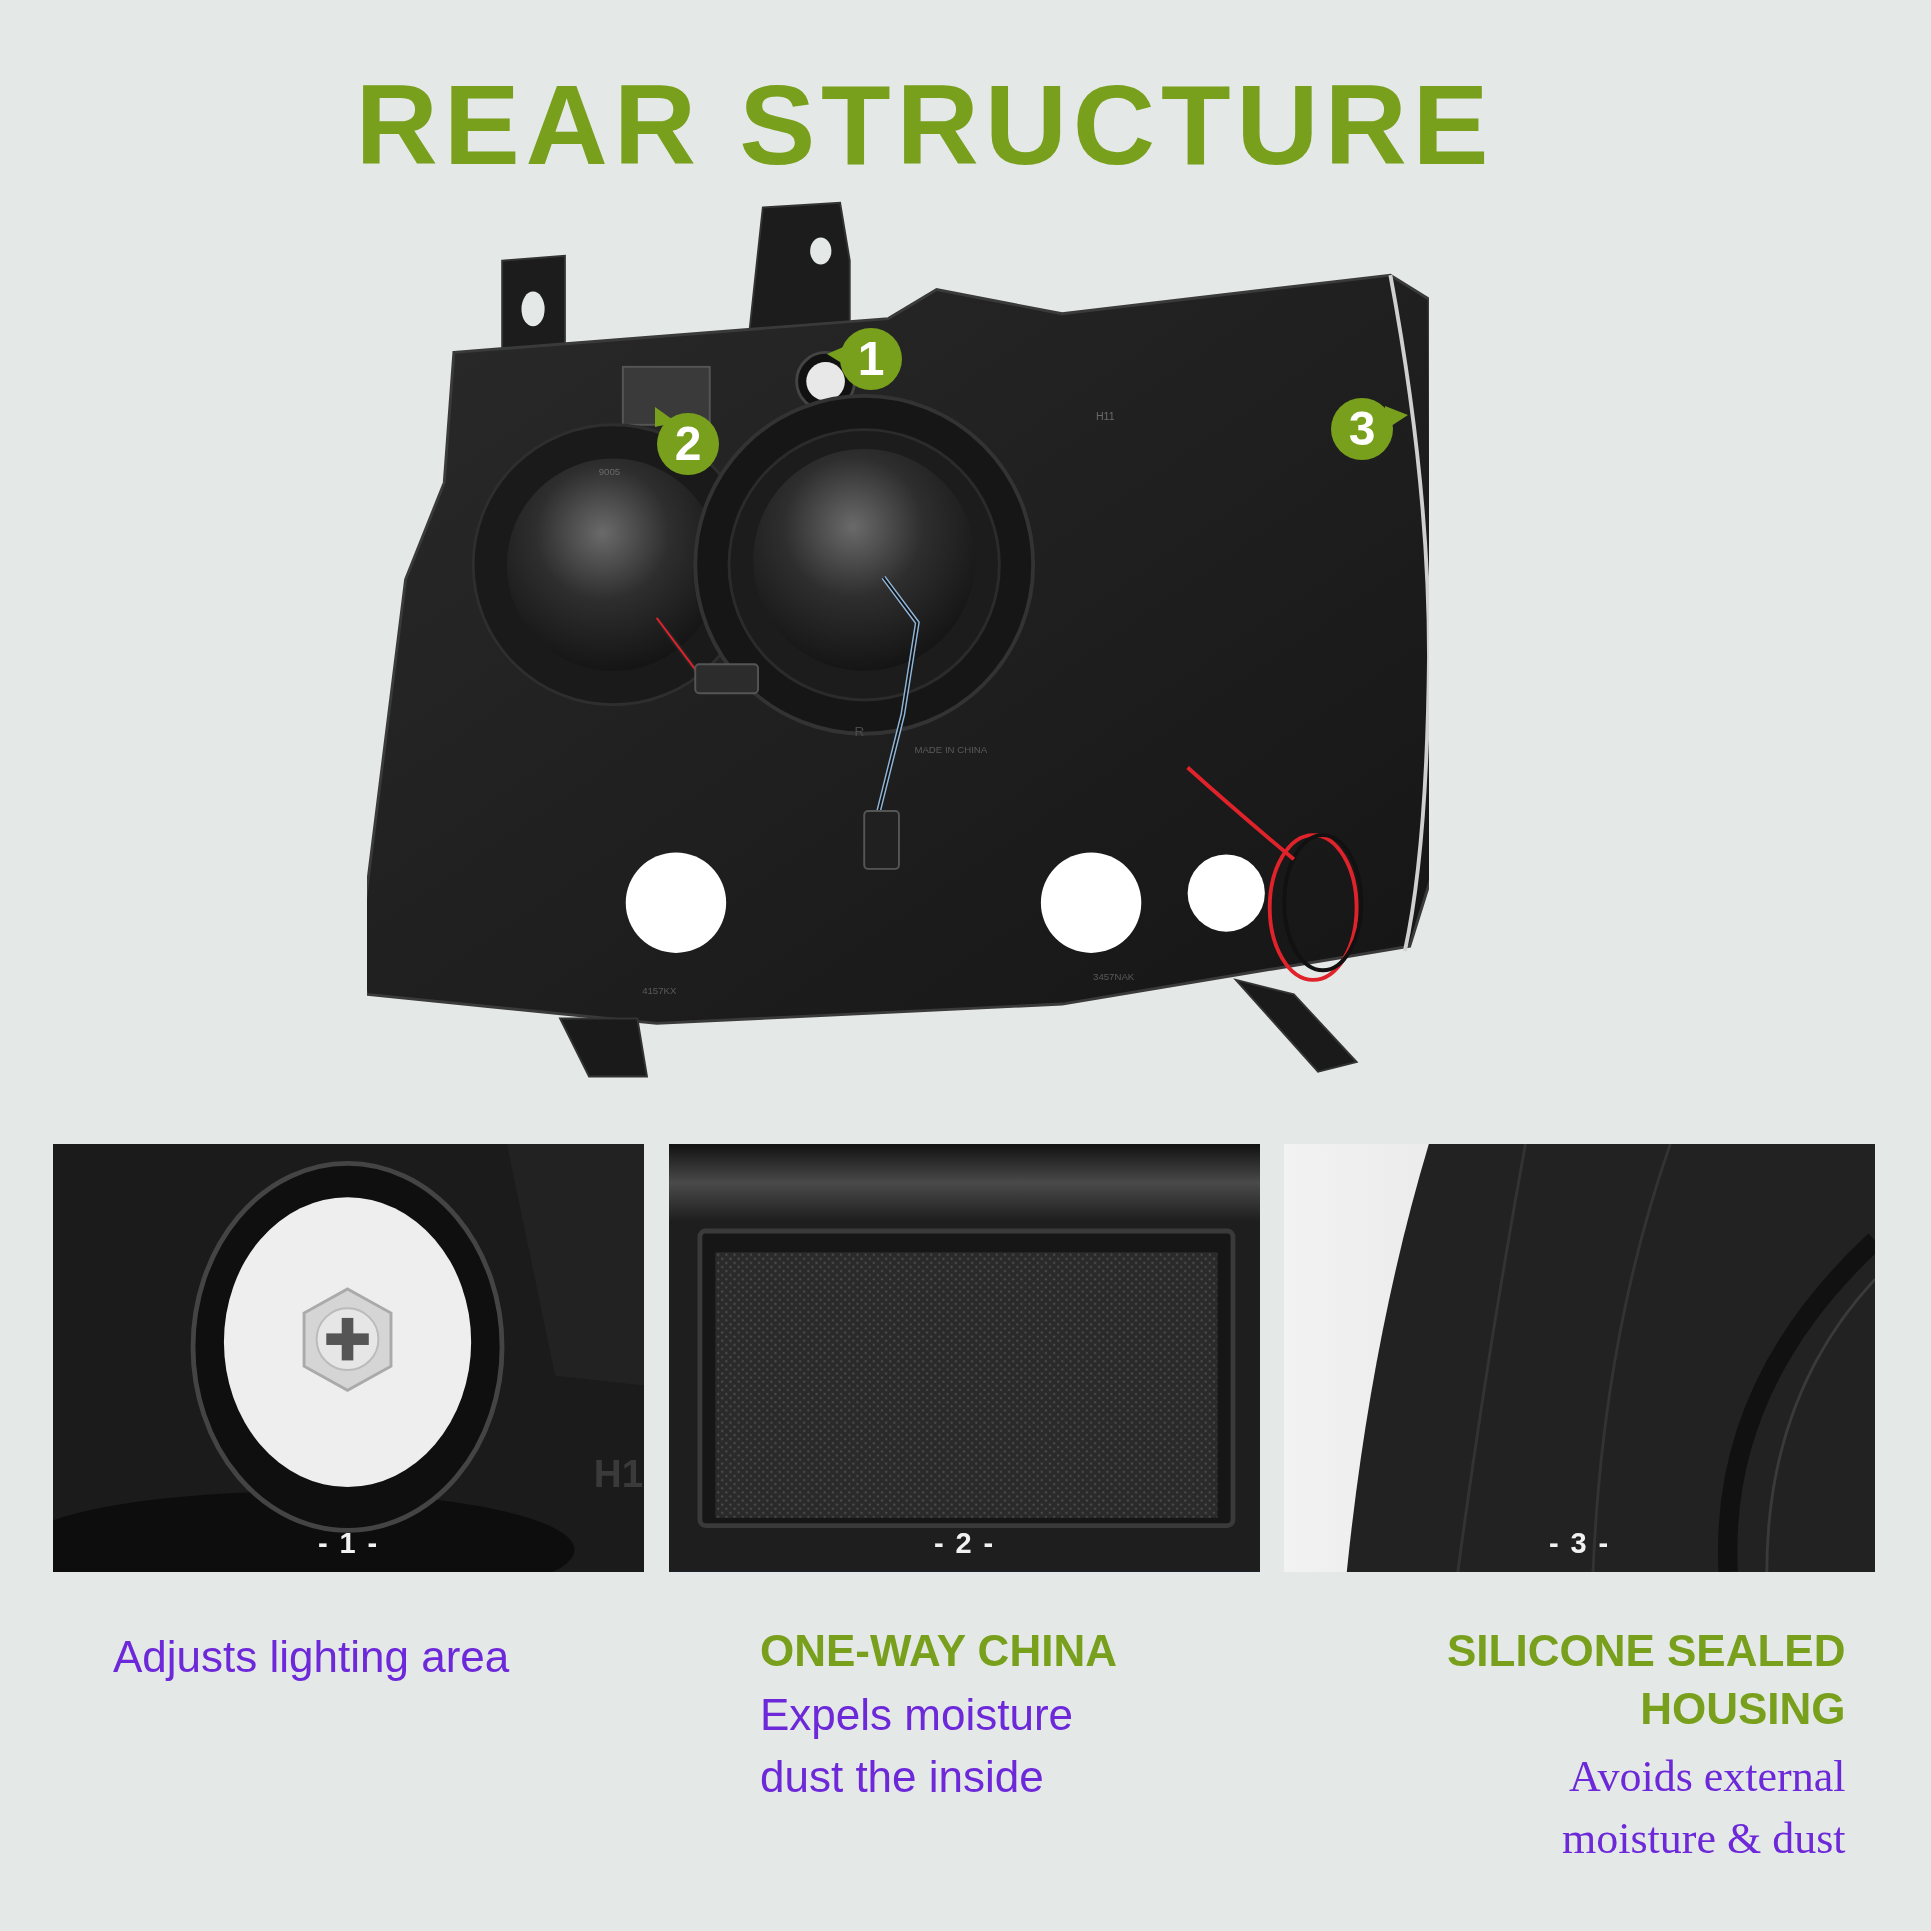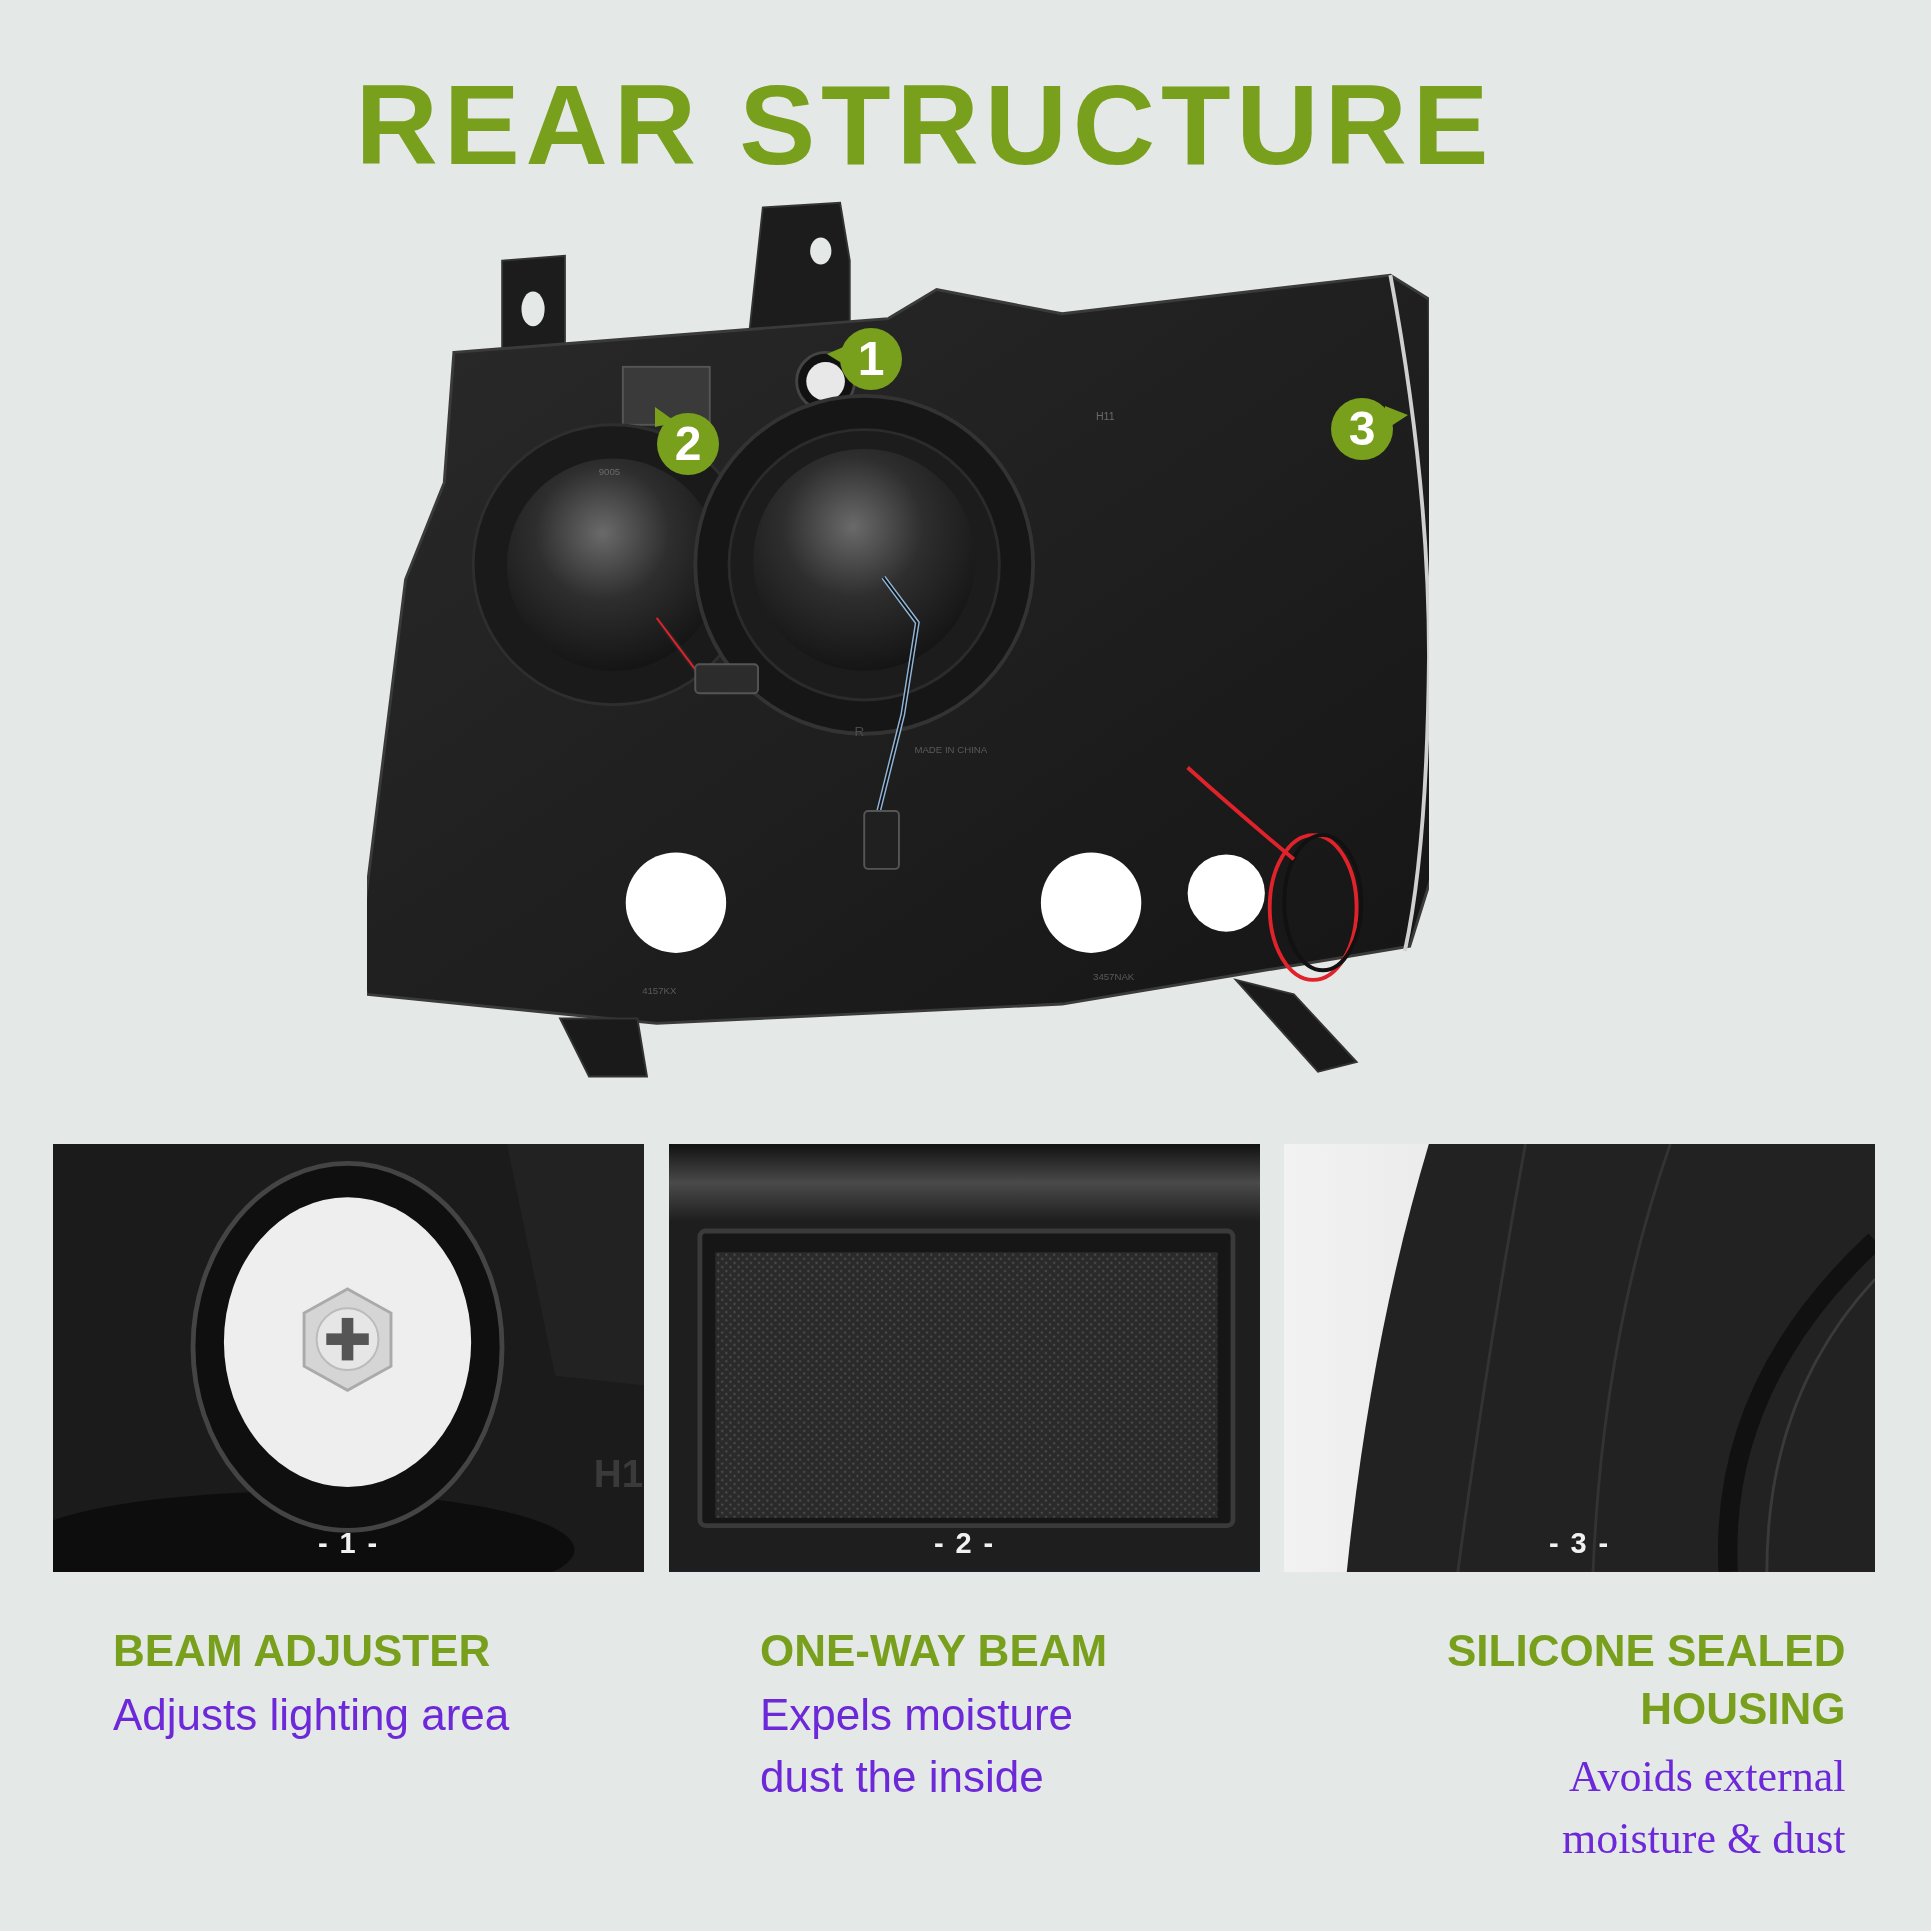--- a/index.html
+++ b/index.html
@@ -183,26 +183,25 @@
     <path d="M150 0 L612 0 L612 443 L65 443 Q90 200 150 0 Z" fill="#222"></path>
     <path d="M250 0 Q210 220 180 443" stroke="#333" stroke-width="3" fill="none"></path>
     <path d="M400 0 Q330 200 320 443" stroke="#333" stroke-width="3" fill="none"></path>
     <path d="M612 100 Q450 250 460 443" stroke="#111" stroke-width="20" fill="none"></path>
     <path d="M612 140 Q500 260 500 443" stroke="#3a3a3a" stroke-width="3" fill="none"></path>
   </svg>
   <div class="panel-label">- 3 -</div>
 </div>
 
 <div class="feature" style="left:113px;">
-  <div class="feature-title">BEAM ADJUSTER</div>
   <div class="feature-desc">Adjusts lighting area</div>
 </div>
 
 <div class="feature" style="left:760px;">
-  <div class="feature-title">ONE-WAY BEAM</div>
+  <div class="feature-title">ONE-WAY CHINA</div>
   <div class="feature-desc">Expels moisture
 dust the inside</div>
 </div>
 
 <div class="feature" style="left:1447px;text-align:right;">
   <div class="feature-title">SILICONE SEALED
 HOUSING</div>
   <div class="feature-desc" style="margin-top:7.7px;font-family:Liberation Serif, serif;">Avoids external
 moisture &amp; dust</div>
 </div>

